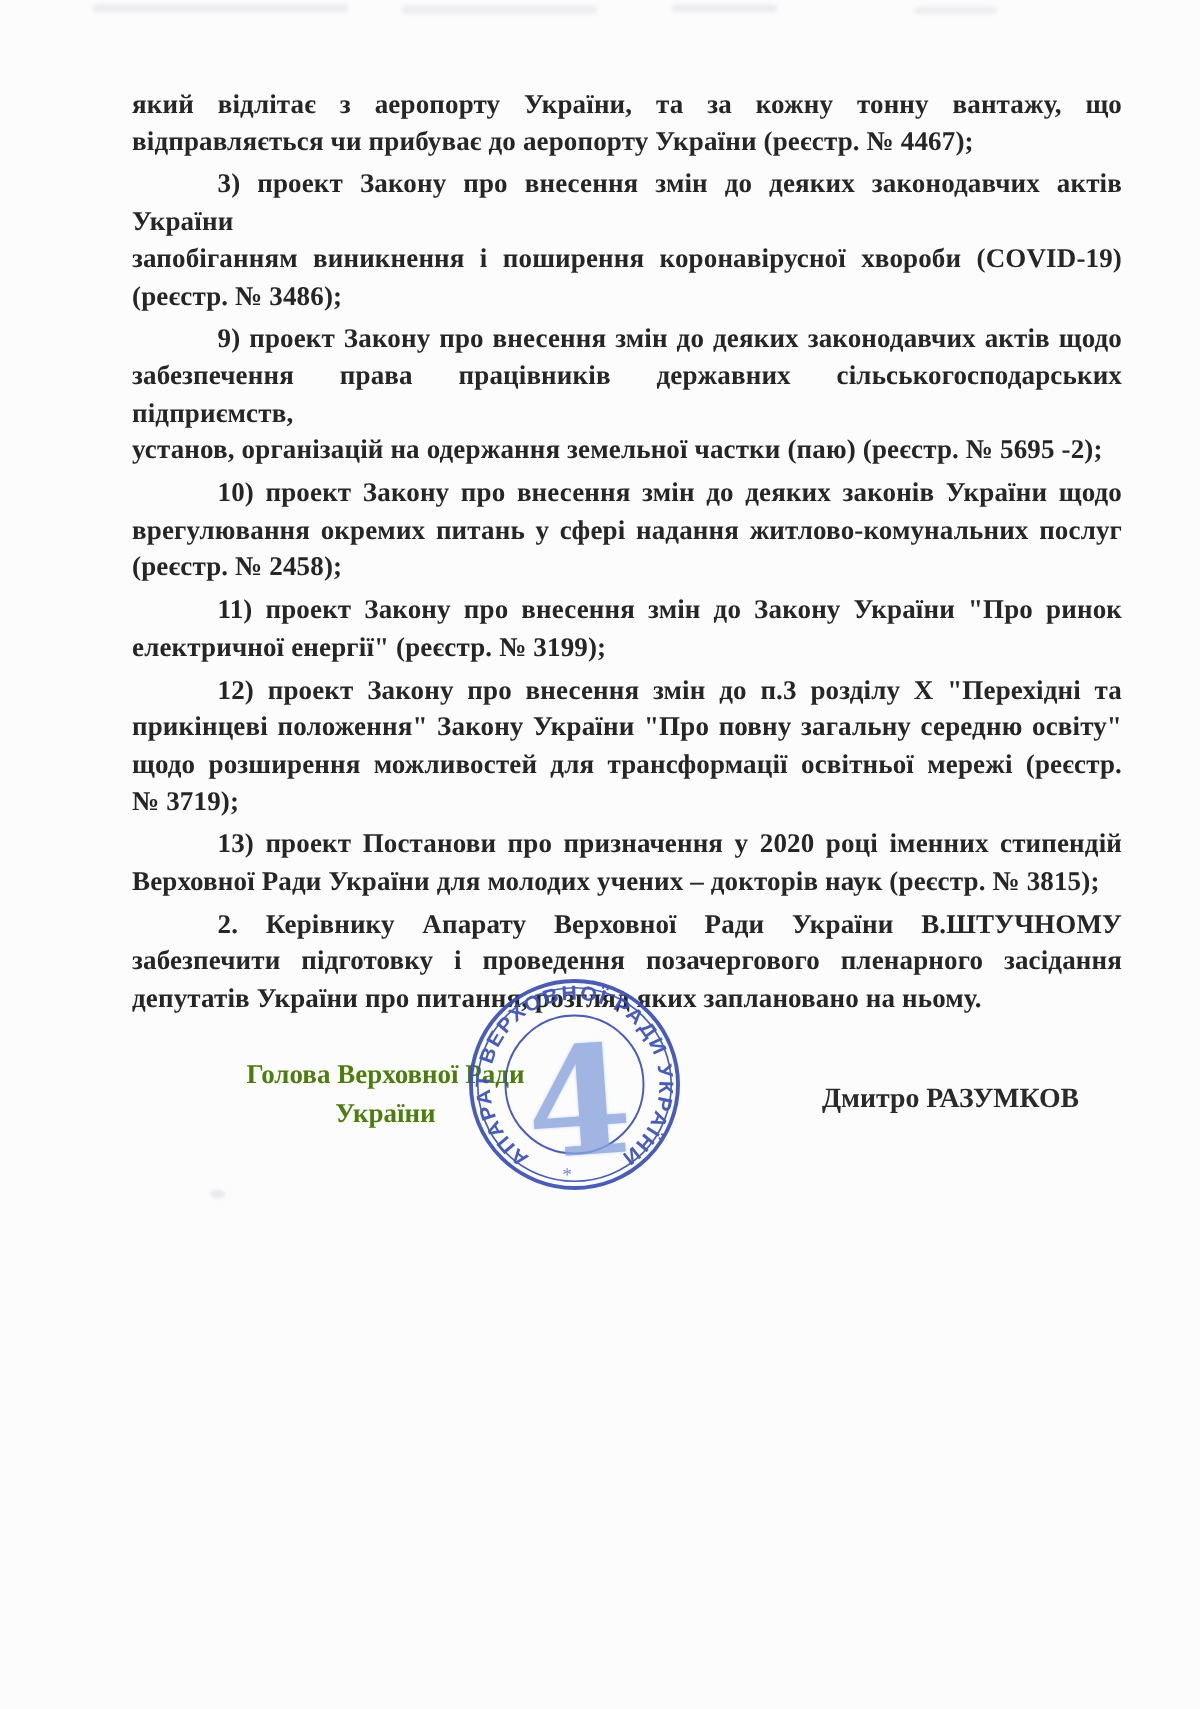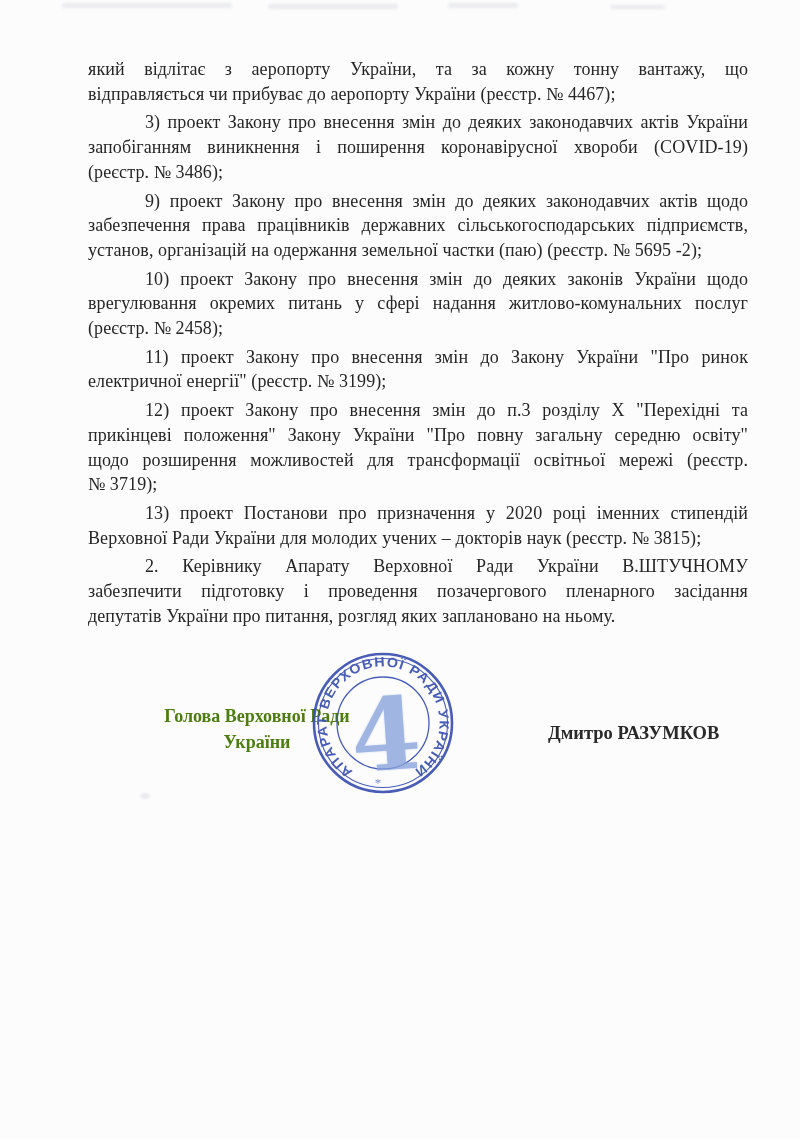--- a/index.html
+++ b/index.html
@@ -29,20 +29,21 @@
     width: 660px;
     font-size: 18px;
     letter-spacing: 0.1px;
   }
   .para { margin-bottom: 4px; }
   .line {
     line-height: 24.7px;
     min-height: 24.7px;
     text-align: justify;
     text-align-last: justify;
+    font-weight: bold;
   }
   .line.first.indented { text-indent: 57px; }
   .line.last { text-align-last: left; }
   
   .sig-title {
     position: absolute;
     left: 147px;
     top: 703px;
     width: 220px;
     text-align: center;

